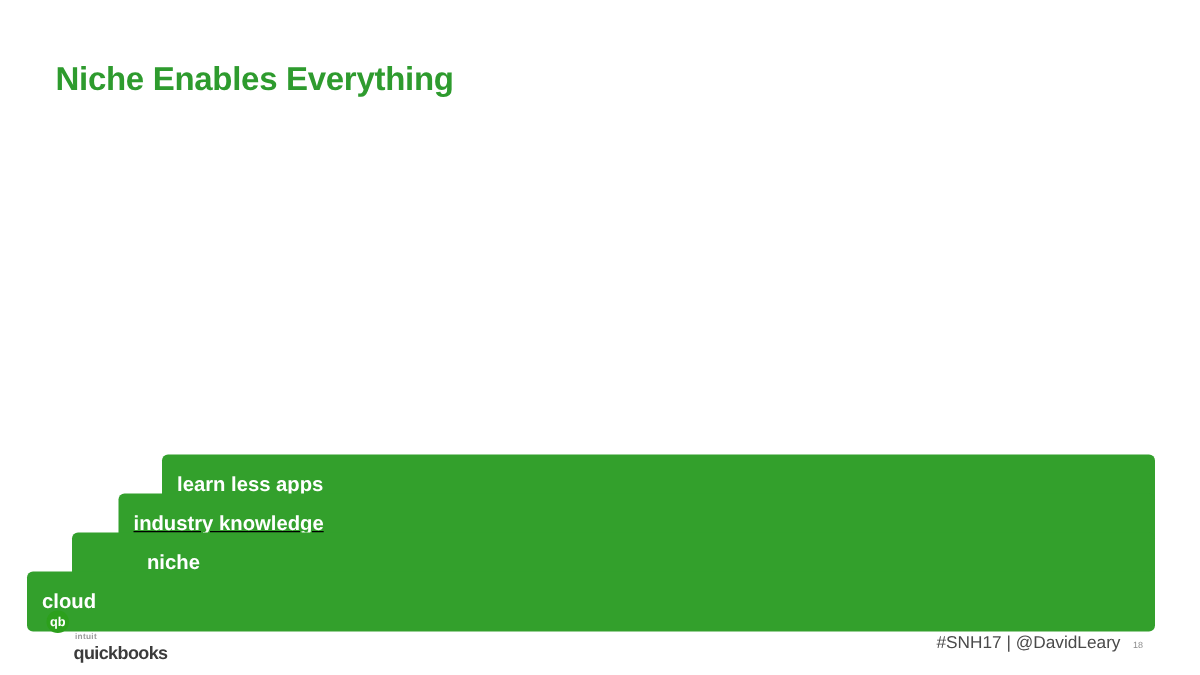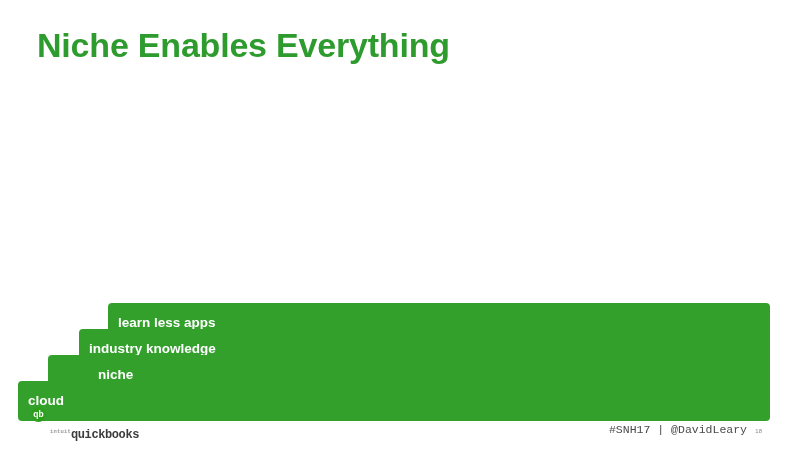--- a/index.html
+++ b/index.html
@@ -21,22 +21,22 @@
     top: 0;
     width: 800px;
     height: 450px;
     background: #ffffff;
   }
 
   
   .slide-title {
     position: absolute;
     left: 37px;
-    top: 26px;
-    font-size: 34px;
+    top: 40px;
+    font-size: 22px;
     font-weight: bold;
     color: #2E9B2E;
     letter-spacing: -0.2px;
     white-space: nowrap;
   }
 
   
   .bars {
     position: absolute;
     left: 0;
@@ -81,24 +81,23 @@
     font-weight: bold;
     display: flex;
     align-items: center;
     justify-content: center;
     line-height: 1;
     margin-right: 3px;
     margin-bottom: 19px;
   }
   .qb-wordmark {
     display: flex;
-    flex-direction: row;
+    flex-direction: column;
     justify-content: flex-end;
     line-height: 1;
-    font-family: Liberation Mono, monospace;
   }
   .qb-intuit {
     font-size: 5.5px;
     color: #9a9a9a;
     font-weight: bold;
     letter-spacing: 0.2px;
     margin-bottom: 1px;
     margin-left: 1px;
   }
   .qb-name {
@@ -109,21 +108,20 @@
     line-height: 1;
   }
 
   .footer-credit {
     position: absolute;
     right: 53px;
     top: 423px;
     font-size: 11.5px;
     color: #4a4a4a;
     white-space: nowrap;
-    font-family: Liberation Mono, monospace;
   }
   .footer-pagenum {
     position: absolute;
     right: 38px;
     top: 428px;
     font-size: 6px;
     color: #8a8a8a;
     white-space: nowrap;
   }
 </style>
@@ -131,21 +129,21 @@
 <body>
 
 <div class="slide">
 
   <div class="slide-title">Niche Enables Everything</div>
 
   <div class="bars">
     <div class="bar" style="left:108px; top:303px; width:662px;">
       <span class="bar-label">learn less apps</span>
     </div>
-    <div class="bar" style="left:79px; top:329px; width:691px;">
+    <div class="bar" style="left:79px; top:329px; width:691px;text-decoration:underline;">
       <span class="bar-label">industry knowledge</span>
     </div>
     <div class="bar" style="left:48px; top:355px; width:722px;padding-left:40px;">
       <span class="bar-label">niche</span>
     </div>
     <div class="bar" style="left:18px; top:381px; width:752px;">
       <span class="bar-label">cloud</span>
     </div>
   </div>
 

